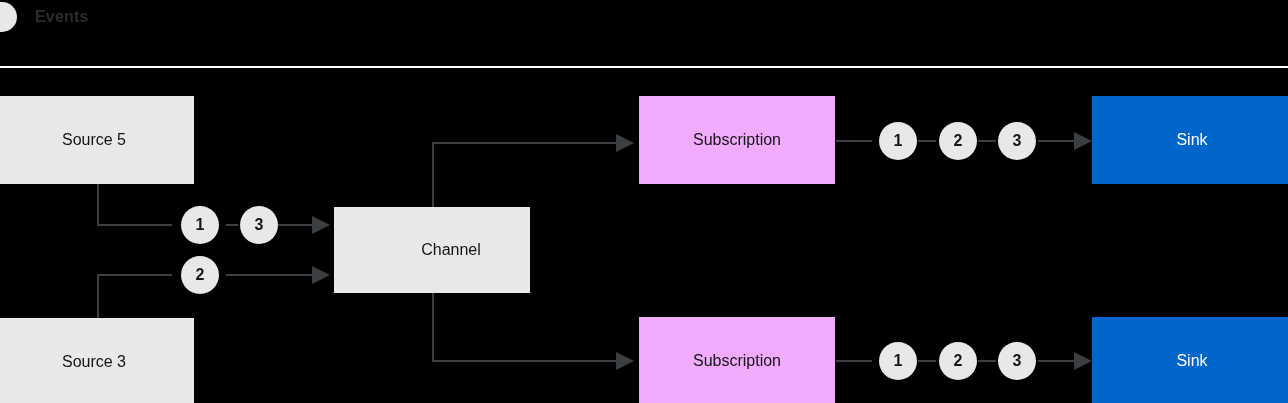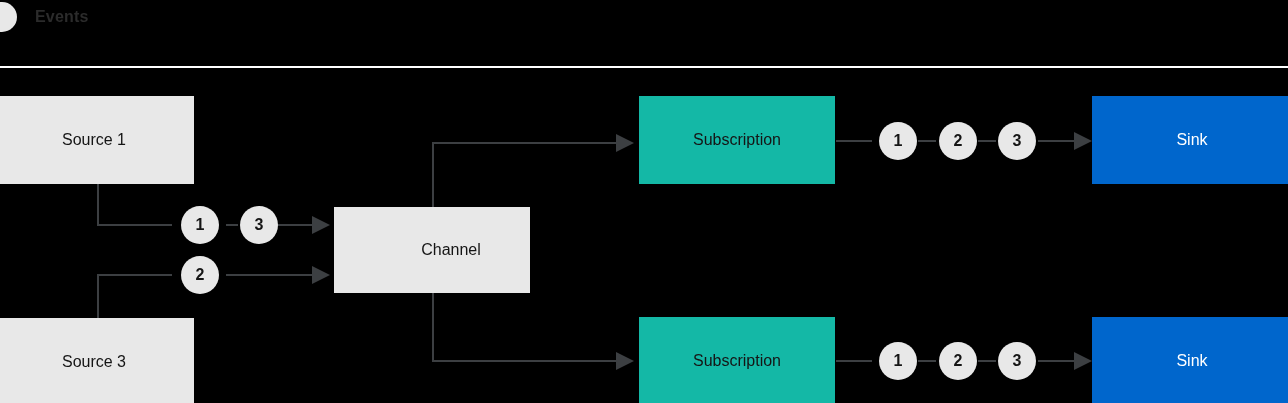--- a/index.html
+++ b/index.html
@@ -58,21 +58,21 @@
     align-items: center;
     justify-content: center;
     font-size: 16px;
     box-sizing: border-box;
   }
   .box-grey {
     background: #e8e8e8;
     color: #151515;
   }
   .box-lightblue {
-    background: #14b8a6;
+    background: #f0abfc;
     color: #151515;
   }
   .box-blue {
     background: #0066cc;
     color: #ffffff;
   }
   
   .token {
     position: absolute;
     width: 38px;
@@ -131,21 +131,21 @@
       <path d="M1038,141 L1088,141" marker-end="url(#arrow)"></path>
 
       <path d="M836,361 L872,361"></path>
       <path d="M918,361 L936,361"></path>
       <path d="M978,361 L996,361"></path>
       <path d="M1038,361 L1088,361" marker-end="url(#arrow)"></path>
     </g>
   </svg>
 
   <div class="box box-grey" style="left:-6px; top:96px; width:200px; height:88px;">
-    <span>Source 1</span>
+    <span>Source 5</span>
   </div>
 
   <div class="box box-grey" style="left:-6px; top:318px; width:200px; height:88px;">
     <span>Source 3</span>
   </div>
 
   <div class="box box-grey" style="left:334px; top:207px; width:196px; height:86px;padding-left:38px;">
     <span>Channel</span>
   </div>
 

